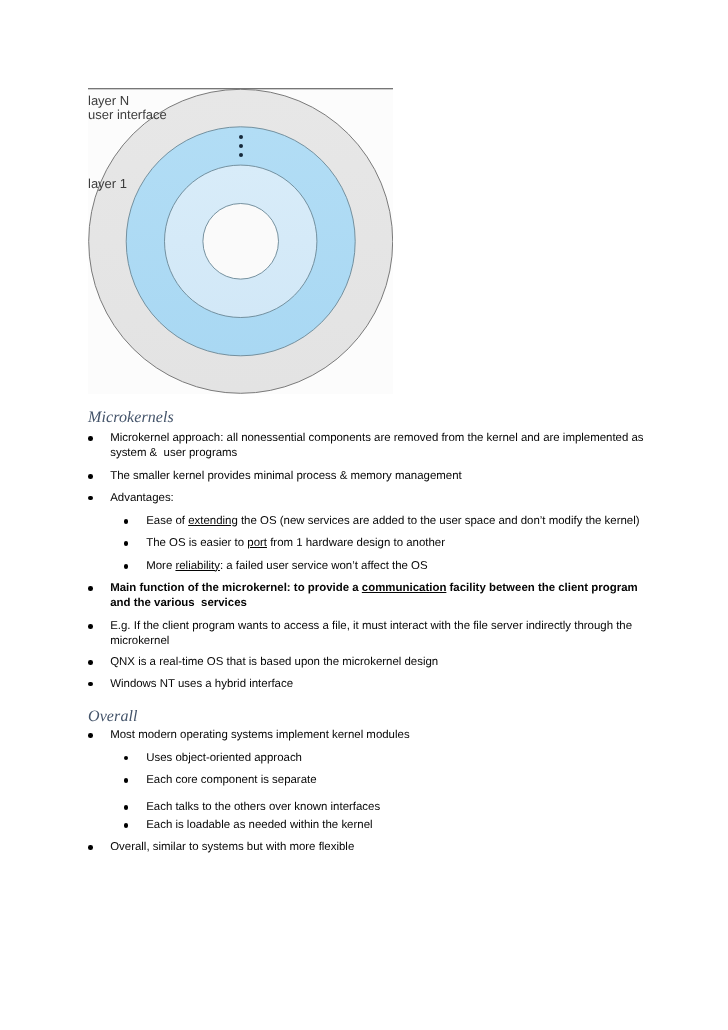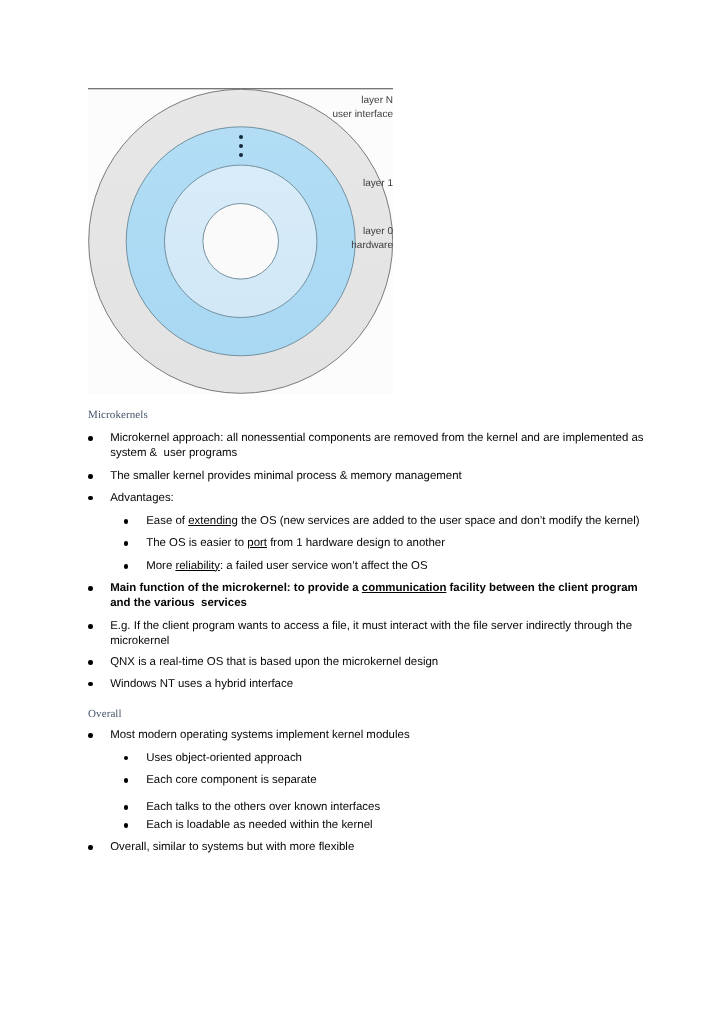--- a/index.html
+++ b/index.html
@@ -6,28 +6,28 @@
   html,body{margin:0;padding:0;}
   body{width:728px;height:1030px;background:#ffffff;-webkit-font-smoothing:antialiased;text-rendering:geometricPrecision;
        font-family:"Liberation Sans",sans-serif;overflow:hidden;}
   .page{position:relative;width:728px;height:1030px;}
 
   
   .figure{position:absolute;left:88px;top:88px;width:305px;height:306px;background:#fcfcfc;}
   .figure .toprule{position:absolute;left:0;top:-1px;width:304.5px;height:3px;
         background:linear-gradient(to bottom,#ffffff 0%,#ffffff 22%,#8c8c8c 36%,#6f6f6f 55%,#bdbdbd 78%,#fdfdfd 100%);}
   .figure svg{position:absolute;left:0;top:0;display:block;}
-  .dlabel{position:absolute;text-align:right;color:#3d3d3d;
-          font-family:"Liberation Sans",sans-serif;font-size:10px;line-height:13.5px;white-space:nowrap;}
+  .dlabel{position:absolute;text-align:left;color:#3d3d3d;
+          font-family:"Liberation Sans",sans-serif;font-size:13px;line-height:13.5px;white-space:nowrap;}
   .ddots{position:absolute;width:5px;}
   .ddot{width:4.2px;height:4.2px;border-radius:50%;background:#16293a;margin-bottom:5.1px;}
 
   
-  .heading{position:absolute;left:88px;font-family:"Liberation Serif",serif;
-           font-size:11px;color:#44546a;white-space:nowrap;letter-spacing:0.1px;}
+  .heading{position:absolute;left:88px;font-family:"Liberation Serif",serif;font-style:italic;
+           font-size:16px;color:#44546a;white-space:nowrap;letter-spacing:0.1px;}
   .item{position:absolute;font-family:"Liberation Sans",sans-serif;font-size:11.45px;
         color:#050505;line-height:14.6px;}
   .item .bullet{position:absolute;width:4.6px;height:4.6px;border-radius:50%;background:#000;
         font-size:0;line-height:0;overflow:hidden;}
   .l1{left:110.2px;width:536px;}
   .l1 .bullet{left:-22.1px;top:5.1px;}
   .l2{left:146.2px;width:520px;}
   .l2 .bullet{left:-22.6px;top:5.1px;}
   u{text-decoration:underline;text-underline-offset:1px;text-decoration-thickness:0.7px;}
 </style>
@@ -61,24 +61,20 @@
     <div class="dlabel" style="left:0;top:6.3px;width:305px;">
       <div>layer N</div>
       <div>user interface</div>
     </div>
     <div class="ddots" style="left:150.7px;top:46.6px;">
       <div class="ddot"></div>
       <div class="ddot"></div>
       <div class="ddot"></div>
     </div>
     <div class="dlabel" style="left:0;top:88.9px;width:305px;">layer 1</div>
-    <div class="dlabel" style="left:0;top:137.3px;width:305px;">
-      <div>layer 0</div>
-      <div>hardware</div>
-    </div>
   </div>
 
   <div id="textbody">
       <div class="heading" style="top: 409.3px;">Microkernels</div>
       <div class="item l1" style="top: 431px;"><span class="bullet">•</span><span>Microkernel approach: all nonessential components are removed from the kernel and are implemented as system &amp; &nbsp;user programs</span></div>
       <div class="item l1" style="top: 468.9px;"><span class="bullet">•</span><span>The smaller kernel provides minimal process &amp; memory management</span></div>
       <div class="item l1" style="top: 490.8px;"><span class="bullet">•</span><span>Advantages:</span></div>
       <div class="item l2" style="top: 513.9px;"><span class="bullet">•</span><span>Ease of <u>extending</u> the OS (new services are added to the user space and don’t modify the kernel)</span></div>
       <div class="item l2" style="top: 536.1px;"><span class="bullet">•</span><span>The OS is easier to <u>port</u> from 1 hardware design to another</span></div>
       <div class="item l2" style="top: 559px;"><span class="bullet">•</span><span>More <u>reliability</u>: a failed user service won’t affect the OS</span></div>

